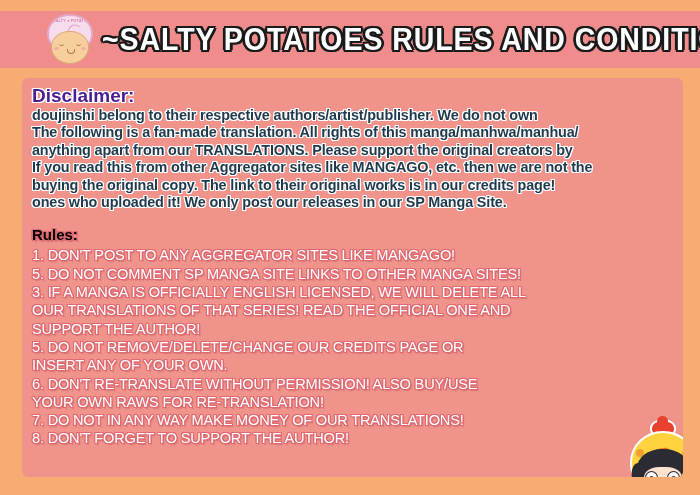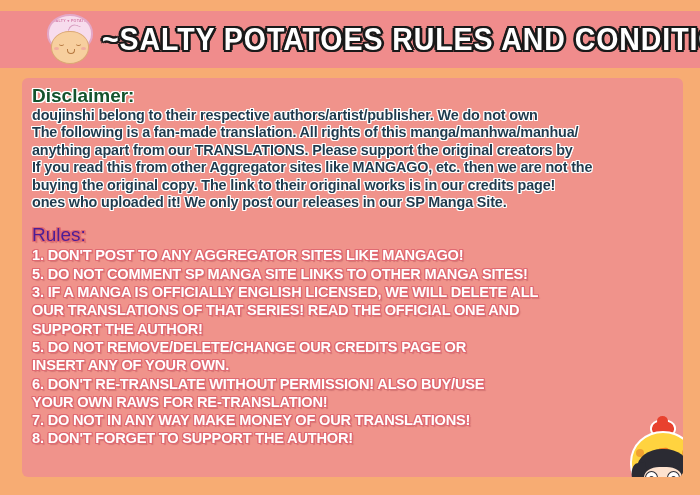--- a/index.html
+++ b/index.html
@@ -66,44 +66,44 @@
   
   #inner-panel{
     position:absolute;left:22px;top:78px;width:661px;height:399px;
     background:#f0938b;border-radius:6px;
     overflow:hidden;
   }
 
   #content{position:absolute;left:10px;top:8px;right:8px;}
 
   .disclaimer-heading{
-    font-size:19px;font-weight:bold;color:#14532d;letter-spacing:0px;
+    font-size:19px;font-weight:bold;color:#4c1d95;letter-spacing:0px;
     text-shadow:-1.2px -1.2px 0 #fff,1.2px -1.2px 0 #fff,-1.2px 1.2px 0 #fff,1.2px 1.2px 0 #fff,
       0 -1.4px 0 #fff,0 1.4px 0 #fff,-1.4px 0 0 #fff,1.4px 0 0 #fff;
     margin:0 0 1px 0;line-height:20px;
   }
   .disclaimer-body{
     font-size:14.4px;font-weight:bold;color:#1f3a4d;line-height:17.4px;
     letter-spacing:-0.15px;
     text-shadow:-1px -1px 0 #fff,1px -1px 0 #fff,-1px 1px 0 #fff,1px 1px 0 #fff,
       0 -1.1px 0 #fff,0 1.1px 0 #fff,-1.1px 0 0 #fff,1.1px 0 0 #fff;
     margin:0;
   }
   .disclaimer-body .ln{display:block;white-space:nowrap;}
 
   .rules-heading{
     margin:14px 0 1px 0;
-    font-size:19px;font-weight:normal;color:#4c1d95;line-height:20px;
+    font-size:15px;font-weight:bold;color:#000000;line-height:20px;
     text-shadow:-1.2px -1.2px 0 #e06a72,1.2px -1.2px 0 #e06a72,-1.2px 1.2px 0 #e06a72,1.2px 1.2px 0 #e06a72,
       0 -1.4px 0 #e06a72,0 1.4px 0 #e06a72,-1.4px 0 0 #e06a72,1.4px 0 0 #e06a72,
       2px 2px 1px rgba(150,50,60,.35);
   }
   .rules-list{
     margin:0;padding:0;list-style:none;
-    font-size:14.6px;font-weight:bold;color:#ffffff;line-height:18.3px;
+    font-size:14.6px;font-weight:normal;color:#ffffff;line-height:18.3px;
     letter-spacing:-0.2px;
     text-shadow:-1px -1px 0 #e06a72,1px -1px 0 #e06a72,-1px 1px 0 #e06a72,1px 1px 0 #e06a72,
       0 -1.15px 0 #e06a72,0 1.15px 0 #e06a72,-1.15px 0 0 #e06a72,1.15px 0 0 #e06a72,
       1.6px 1.6px 1px rgba(150,50,60,.3);
     position:relative;z-index:2;
   }
   .rules-list li{margin:0;padding:0;}
 
   
   #mascot{

